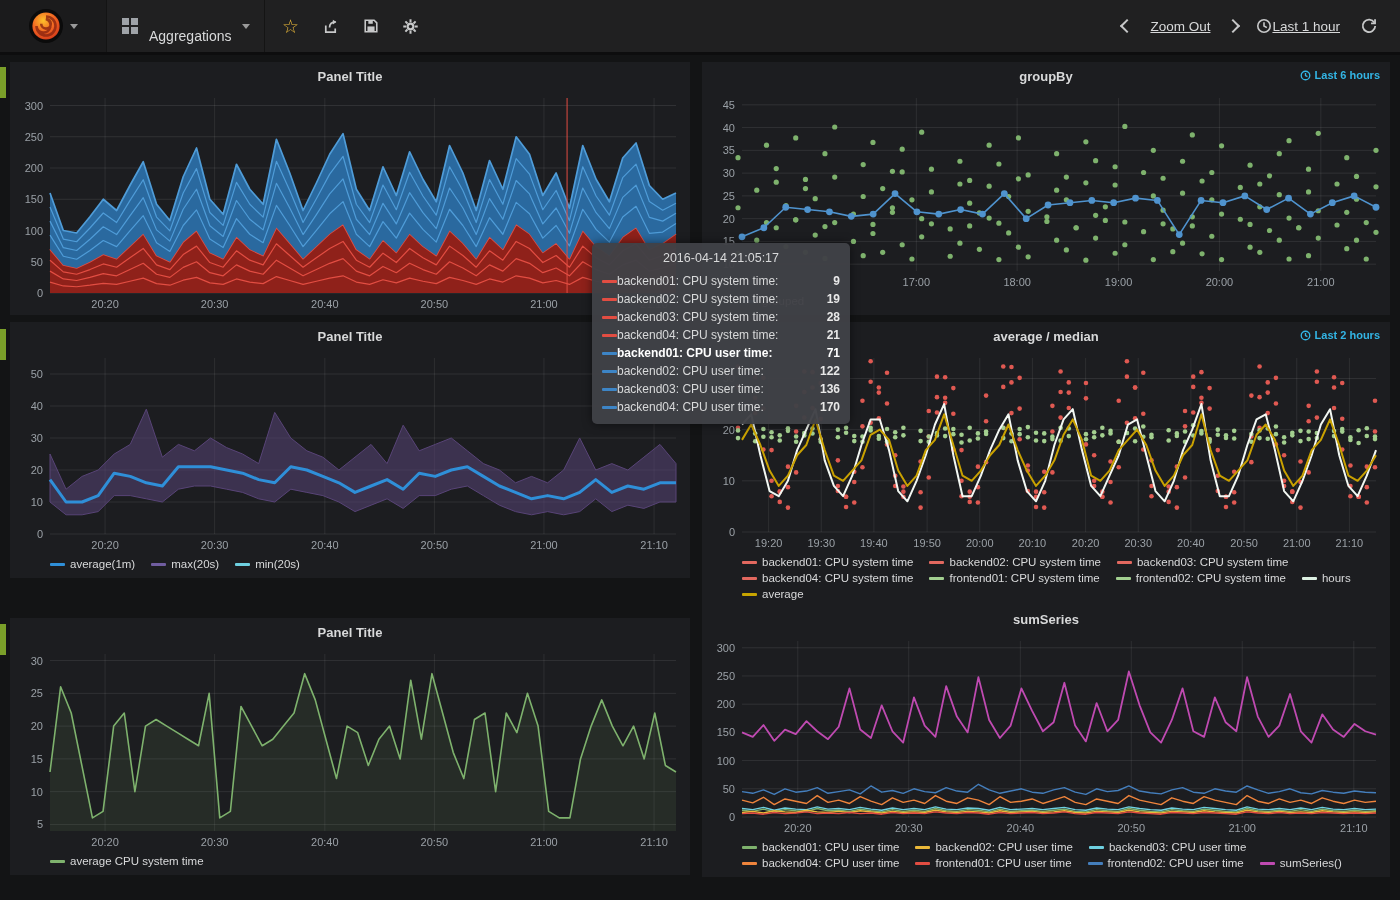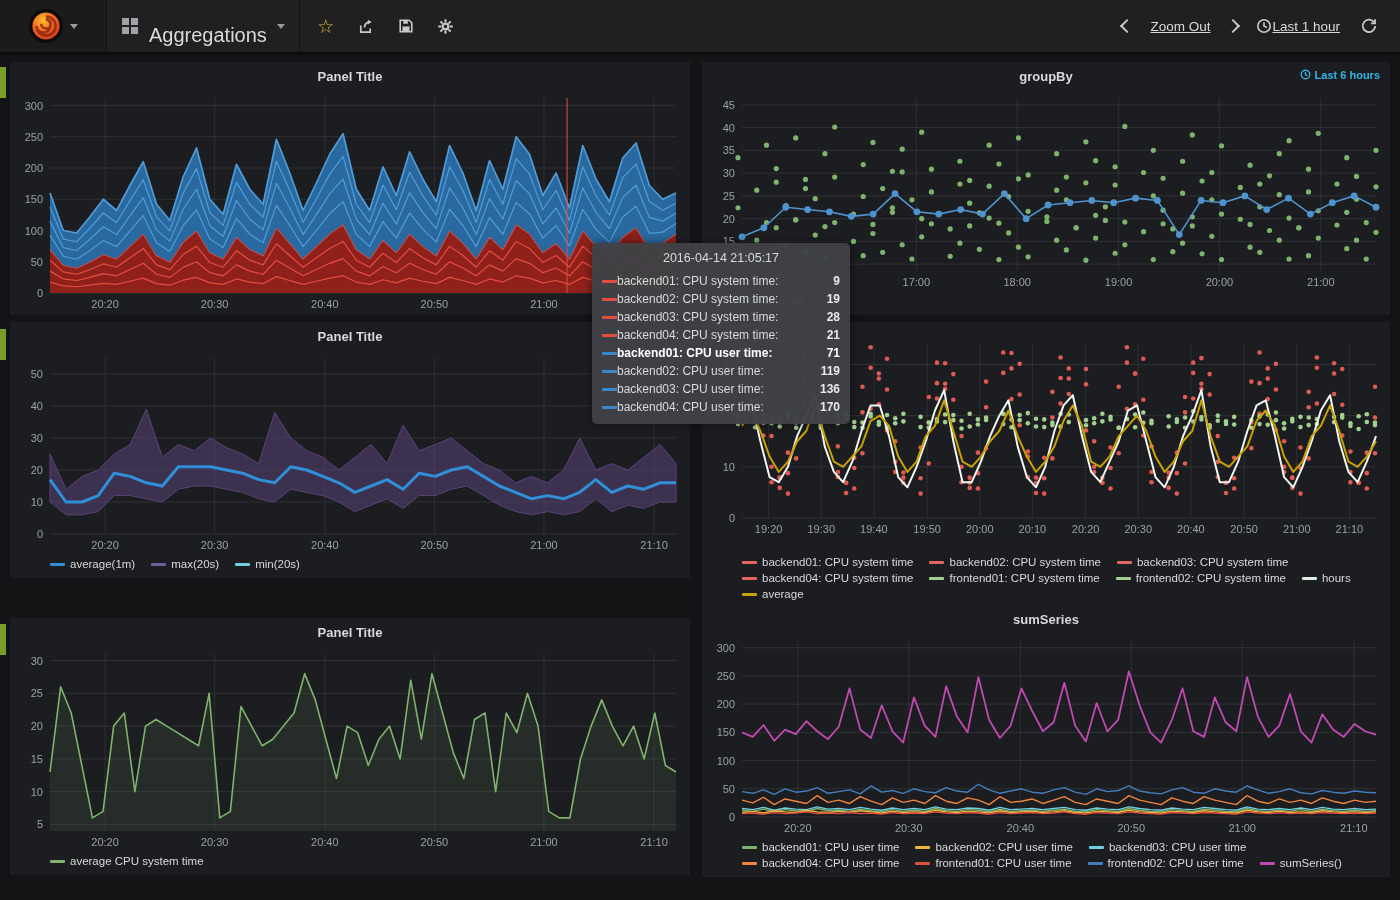--- a/index.html
+++ b/index.html
@@ -4,40 +4,40 @@
 <style>
   html,body{margin:0;padding:0;background:#131415;width:1400px;height:900px;overflow:hidden;
     font-family:"Liberation Sans",sans-serif;-webkit-font-smoothing:antialiased;}
   
   .navbar{position:absolute;left:0;top:0;width:1400px;height:52px;background:#202021;
     border-bottom:3px solid #0d0d0e;display:flex;align-items:center;}
   .nav-sec{display:flex;align-items:center;height:100%;padding:0 14px;border-right:1px solid #141414;}
   .logo-sec{width:78px;justify-content:center;gap:6px;background:#1b1b1c;cursor:pointer;}
   .logo-circle{width:36px;height:36px;border-radius:50%;position:relative;flex:0 0 auto;}
   .dash-sec{gap:10px;cursor:pointer;}
-  .dash-title{color:#d8d9da;font-size:20px;margin-top:19px;}
+  .dash-title{color:#d8d9da;font-size:14px;margin-top:19px;}
   .caret{width:0;height:0;border-left:4px solid transparent;border-right:4px solid transparent;
     border-top:5px solid #9a9a9a;display:inline-block;}
   .icon-sec{gap:0;border-right:none;padding-left:6px;}
   .nav-icon{width:40px;height:52px;display:flex;align-items:center;justify-content:center;cursor:pointer;}
   .star-glyph{color:#eab839;font-size:19px;line-height:1;}
   .nav-right{margin-left:auto;display:flex;align-items:center;gap:4px;padding-right:12px;}
   .nav-txt{color:#d8d9da;font-size:13.5px;padding:0 6px;cursor:pointer;white-space:nowrap;text-decoration:underline;}
   .chev{display:inline-block;width:8px;height:8px;border-left:2px solid #c7c8c9;border-bottom:2px solid #c7c8c9;}
   .chev.left{transform:rotate(45deg);}
   .chev.right{transform:rotate(225deg);}
   .chev-btn{width:26px;height:52px;display:flex;align-items:center;justify-content:center;cursor:pointer;}
   
   .row-toggle{position:absolute;left:0;width:6px;height:31px;background:#7a9f29;cursor:pointer;}
   
   .panel{position:absolute;background:#1c1d20;display:flex;flex-direction:column;}
   .panel-header{height:28px;position:relative;flex:0 0 auto;display:flex;align-items:center;justify-content:center;}
   .panel-title{color:#d8d9da;font-size:13px;font-weight:bold;cursor:pointer;}
   .time-badge{position:absolute;right:10px;top:7px;color:#33b5e5;font-size:11px;font-weight:bold;
-    display:flex;align-items:flex-start;gap:4px;}
+    display:flex;align-items:center;gap:4px;}
   .chart{flex:1 1 auto;position:relative;}
   .chart svg{position:absolute;left:0;top:0;width:100%;height:100%;}
   svg text{font-family:"Liberation Sans",sans-serif;}
   .legend{flex:0 0 auto;display:flex;flex-wrap:wrap;column-gap:16px;row-gap:4px;
     padding:2px 10px 8px 40px;}
   .legend-item{display:flex;align-items:center;gap:5px;color:#d8d9da;font-size:11.5px;cursor:pointer;}
   .legend-swatch{width:15px;height:3px;border-radius:1px;flex:0 0 auto;}
   
   .gtooltip{position:absolute;left:592px;top:243px;width:238px;background:rgba(64,65,70,0.97);
     border-radius:5px;padding:8px 10px;z-index:50;box-shadow:0 0 10px rgba(0,0,0,.5);}
@@ -477,20 +477,30 @@
         <span>max(20s)</span>
       </span>
       <span class="legend-item">
         <span class="legend-swatch" style="background: rgb(110, 208, 224);"></span>
         <span>min(20s)</span>
       </span>
     </div>
 </div>
 
 <div class="panel" style="left:702px;top:322px;width:688px;height:286px;">
+  <div class="panel-header">
+    <span class="panel-title">average / median</span>
+    <span class="time-badge">
+      <svg width="11" height="11" viewBox="0 0 18 18">
+        <circle cx="9" cy="9" r="7" fill="none" stroke="#33b5e5" stroke-width="2.2"></circle>
+        <path d="M9 4.8 V 9 L 12.2 10.8" fill="none" stroke="#33b5e5" stroke-width="2.2"></path>
+      </svg>
+      <span>Last 2 hours</span>
+    </span>
+  </div>
   <div class="chart">
       <svg viewBox="0 0 688 204">
         <line x1="66.628" x2="66.628" y1="8" y2="182" stroke="rgba(255,255,255,0.08)"></line>
         <text x="66.628" y="197" text-anchor="middle" fill="#9aa0a6" font-size="11">19:20</text>
         <line x1="119.25" x2="119.25" y1="8" y2="182" stroke="rgba(255,255,255,0.08)"></line>
         <text x="119.25" y="197" text-anchor="middle" fill="#9aa0a6" font-size="11">19:30</text>
         <line x1="171.87199999999999" x2="171.87199999999999" y1="8" y2="182" stroke="rgba(255,255,255,0.08)"></line>
         <text x="171.87199999999999" y="197" text-anchor="middle" fill="#9aa0a6" font-size="11">19:40</text>
         <line x1="225.128" x2="225.128" y1="8" y2="182" stroke="rgba(255,255,255,0.08)"></line>
         <text x="225.128" y="197" text-anchor="middle" fill="#9aa0a6" font-size="11">19:50</text>
@@ -1047,21 +1057,21 @@
         <span class="tt-val">21</span>
       </div>
       <div class="tt-row hl">
         <span class="tt-dash" style="background: rgb(61, 133, 198);"></span>
         <span class="tt-label">backend01: CPU user time:</span>
         <span class="tt-val">71</span>
       </div>
       <div class="tt-row">
         <span class="tt-dash" style="background: rgb(61, 133, 198);"></span>
         <span class="tt-label">backend02: CPU user time:</span>
-        <span class="tt-val">119</span>
+        <span class="tt-val">122</span>
       </div>
       <div class="tt-row">
         <span class="tt-dash" style="background: rgb(61, 133, 198);"></span>
         <span class="tt-label">backend03: CPU user time:</span>
         <span class="tt-val">136</span>
       </div>
       <div class="tt-row">
         <span class="tt-dash" style="background: rgb(61, 133, 198);"></span>
         <span class="tt-label">backend04: CPU user time:</span>
         <span class="tt-val">170</span>

